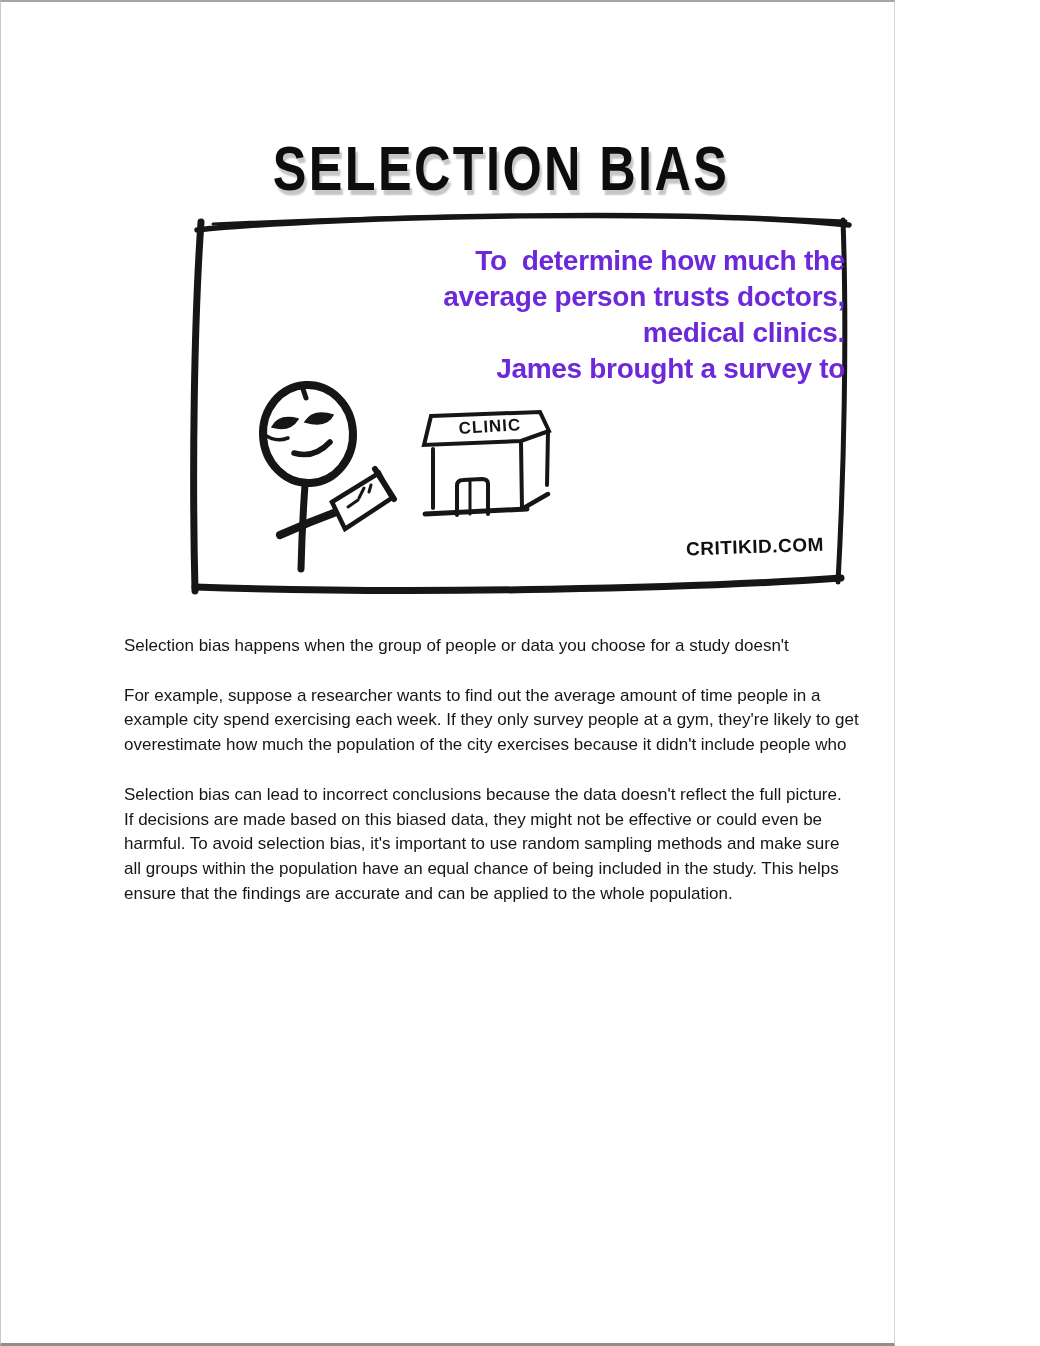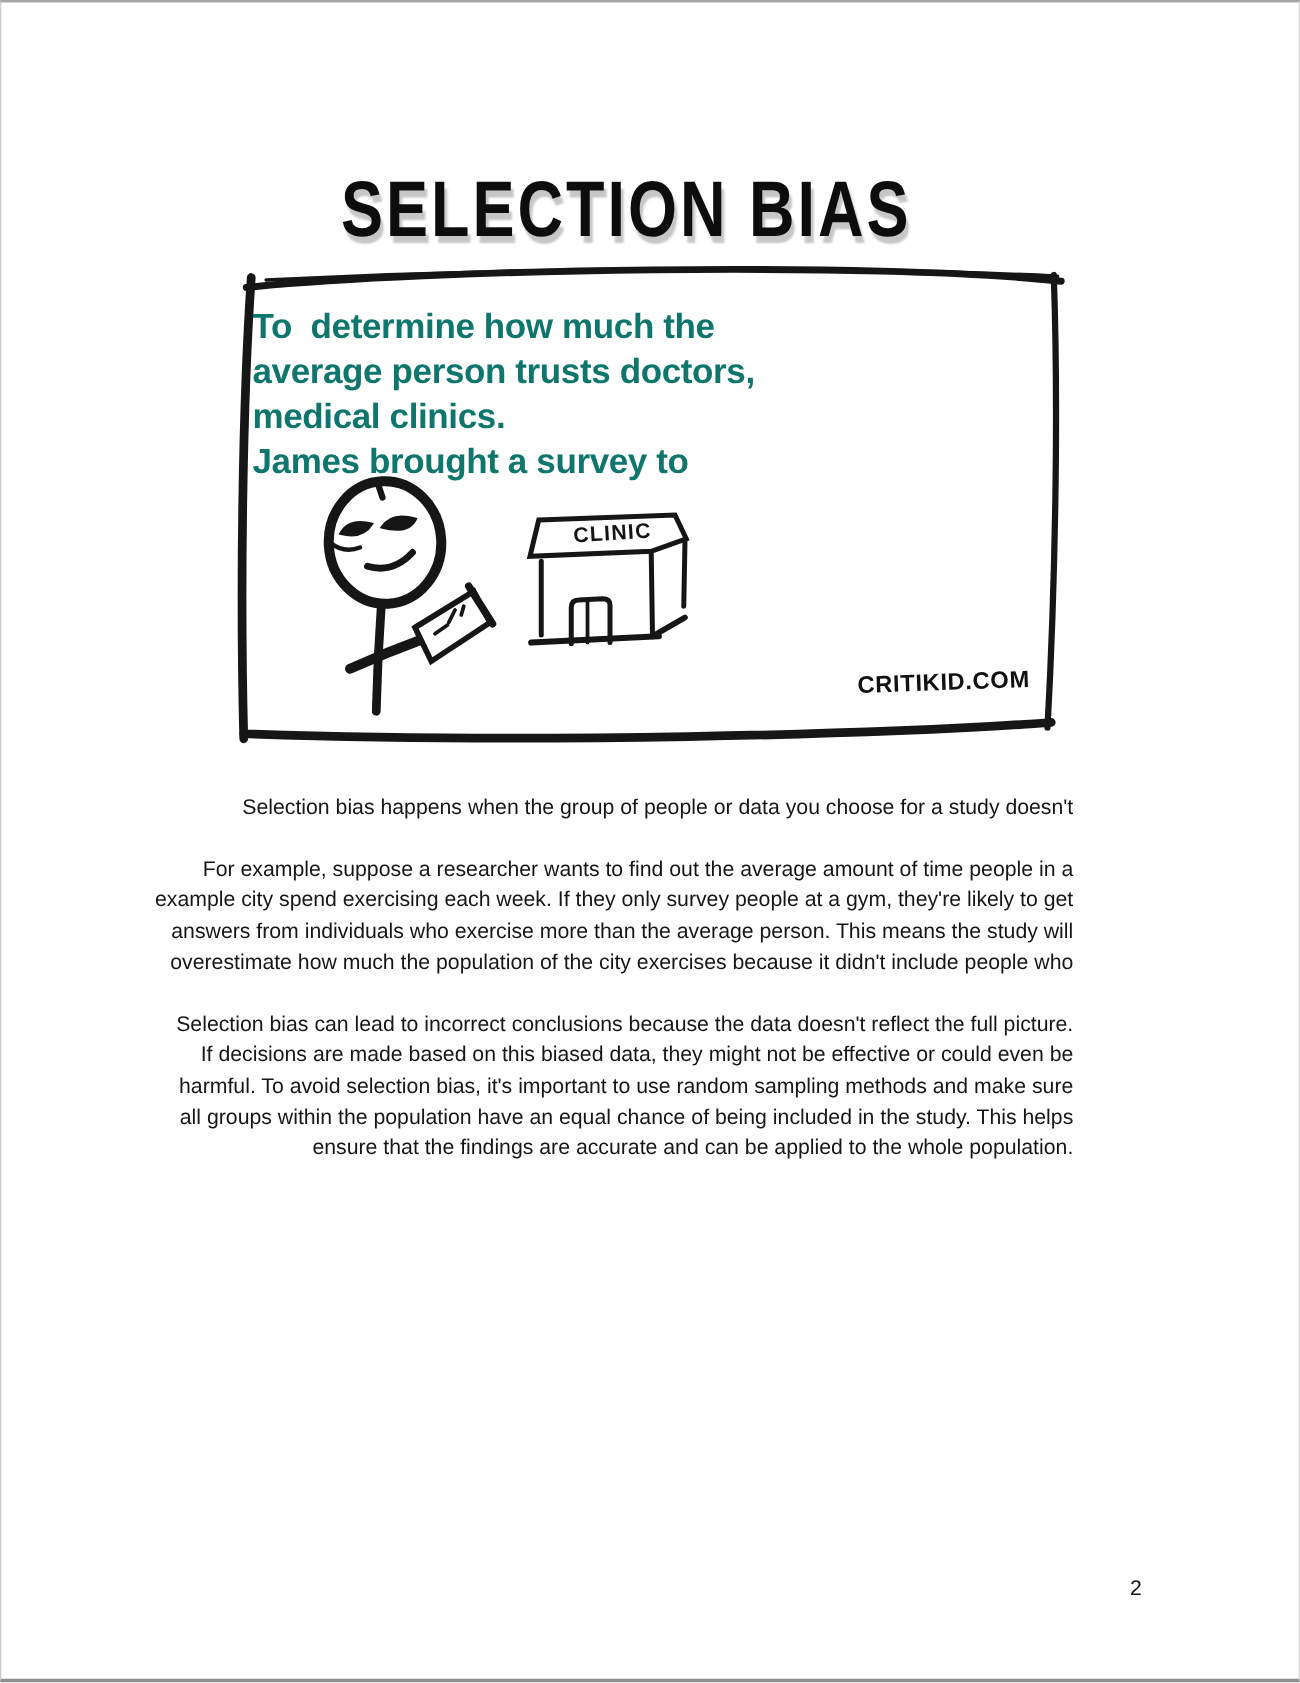--- a/index.html
+++ b/index.html
@@ -3,21 +3,21 @@
 <meta charset="utf-8">
 <style>
   html, body {
     margin: 0;
     padding: 0;
     background: #ffffff;
     font-family: "Liberation Sans", sans-serif;
   }
   .page {
     position: relative;
-    width: 1040px;
+    width: 895px;
     height: 1346px;
     box-sizing: border-box;
     background: #ffffff;
     border-top: 2px solid #a6a6a6;
     border-left: 1px solid #c9c9c9;
     border-right: 1px solid #d6d6d6;
     border-bottom: 3px solid #8f8f8f;
     overflow: hidden;
   }
   .drawing-svg {
@@ -38,27 +38,27 @@
     color: #0d0d0d;
     transform: scaleX(0.80);
     transform-origin: 50% 50%;
     text-shadow: 3px 5px 2px #c6c6c6;
     white-space: pre;
   }
   .comic-caption {
     position: absolute;
     left: 201px; top: 241px;
     width: 643px;
-    text-align: left;
+    text-align: right;
     font-family: "Liberation Sans", sans-serif;
     font-weight: bold;
     font-size: 28px;
     line-height: 36px;
     letter-spacing: -0.3px;
-    color: #0f766e;
+    color: #6d28d9;
   }
   .caption-line { white-space: pre; }
   .clinic-sign-label {
     position: absolute;
     left: 449px; top: 415px;
     width: 80px;
     text-align: center;
     font-family: "Liberation Sans", sans-serif;
     font-weight: bold;
     font-size: 17px;
@@ -77,21 +77,20 @@
     transform: rotate(-2deg);
     white-space: nowrap;
   }
   .body-text {
     position: absolute;
     left: 123px; top: 632px;
     font-family: "Liberation Sans", sans-serif;
     font-size: 17px;
     line-height: 24.7px;
     color: #161616;
-    text-align: right;
   }
   .paragraph { margin: 0 0 25px 0; }
   .body-line { white-space: nowrap; }
   .page-number {
     position: absolute;
     left: 903px; top: 1259px;
     font-family: "Liberation Sans", sans-serif;
     font-size: 17px;
     color: #111111;
   }
@@ -154,21 +153,20 @@
 
   <div class="watermark">CRITIKID.COM</div>
 
   <div class="body-text">
     <div class="paragraph">
       <div class="body-line">Selection bias happens when the group of people or data you choose for a study doesn't</div>
     </div>
     <div class="paragraph">
       <div class="body-line">For example, suppose a researcher wants to find out the average amount of time people in a</div>
       <div class="body-line">example city spend exercising each week. If they only survey people at a gym, they're likely to get</div>
-      <div class="body-line">answers from individuals who exercise more than the average person. This means the study will</div>
       <div class="body-line">overestimate how much the population of the city exercises because it didn't include people who</div>
     </div>
     <div class="paragraph">
       <div class="body-line">Selection bias can lead to incorrect conclusions because the data doesn't reflect the full picture.</div>
       <div class="body-line">If decisions are made based on this biased data, they might not be effective or could even be</div>
       <div class="body-line">harmful. To avoid selection bias, it's important to use random sampling methods and make sure</div>
       <div class="body-line">all groups within the population have an equal chance of being included in the study. This helps</div>
       <div class="body-line">ensure that the findings are accurate and can be applied to the whole population.</div>
     </div>
   </div>

